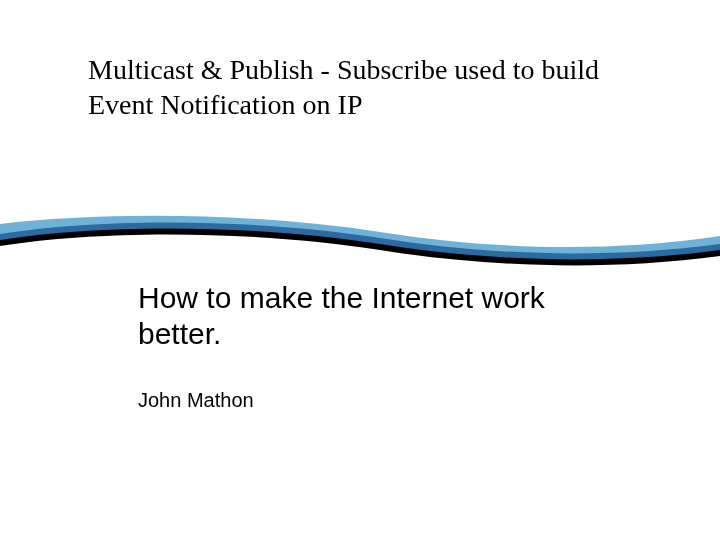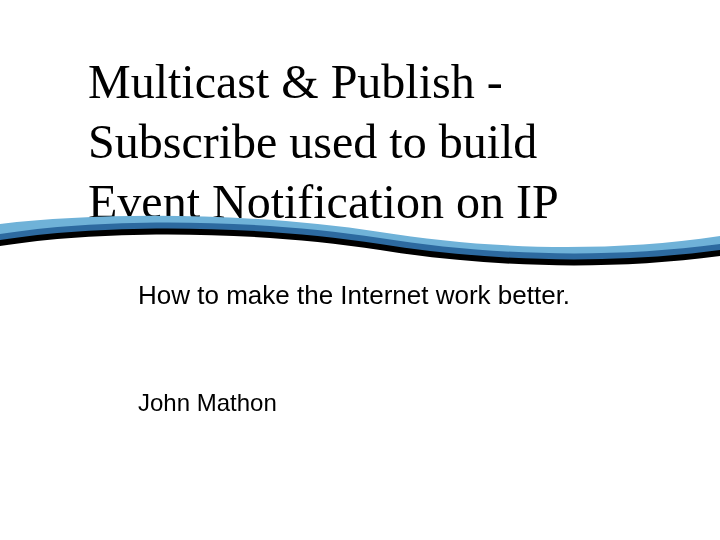--- a/index.html
+++ b/index.html
@@ -9,48 +9,48 @@
     background: #ffffff;
     font-family: "Times New Roman", Times, serif;
     position: relative;
     overflow: hidden;
   }
   .title {
     position: absolute;
     left: 88px;
     top: 52px;
     width: 560px;
-    font-size: 48px;
+    font-size: 28px;
     line-height: 1.25;
     color: #000;
     font-weight: 400;
   }
   .wave {
     position: absolute;
     left: 0;
     top: 212px;
     width: 720px;
     height: 60px;
   }
   .subtitle {
     position: absolute;
     left: 138px;
     top: 280px;
     width: 460px;
     font-family: Arial, Helvetica, sans-serif;
-    font-size: 26px;
+    font-size: 30px;
     line-height: 1.2;
     color: #000;
   }
   .author {
     position: absolute;
     left: 138px;
     top: 388px;
     font-family: Arial, Helvetica, sans-serif;
-    font-size: 24px;
+    font-size: 20px;
     line-height: 1.25;
     color: #000;
   }
 </style>
 </head>
 <body>
 
 <div class="title">Multicast &amp; Publish -  Subscribe used to build Event Notification on IP</div>
 
 <svg class="wave" viewBox="0 0 720 60" preserveAspectRatio="none">

